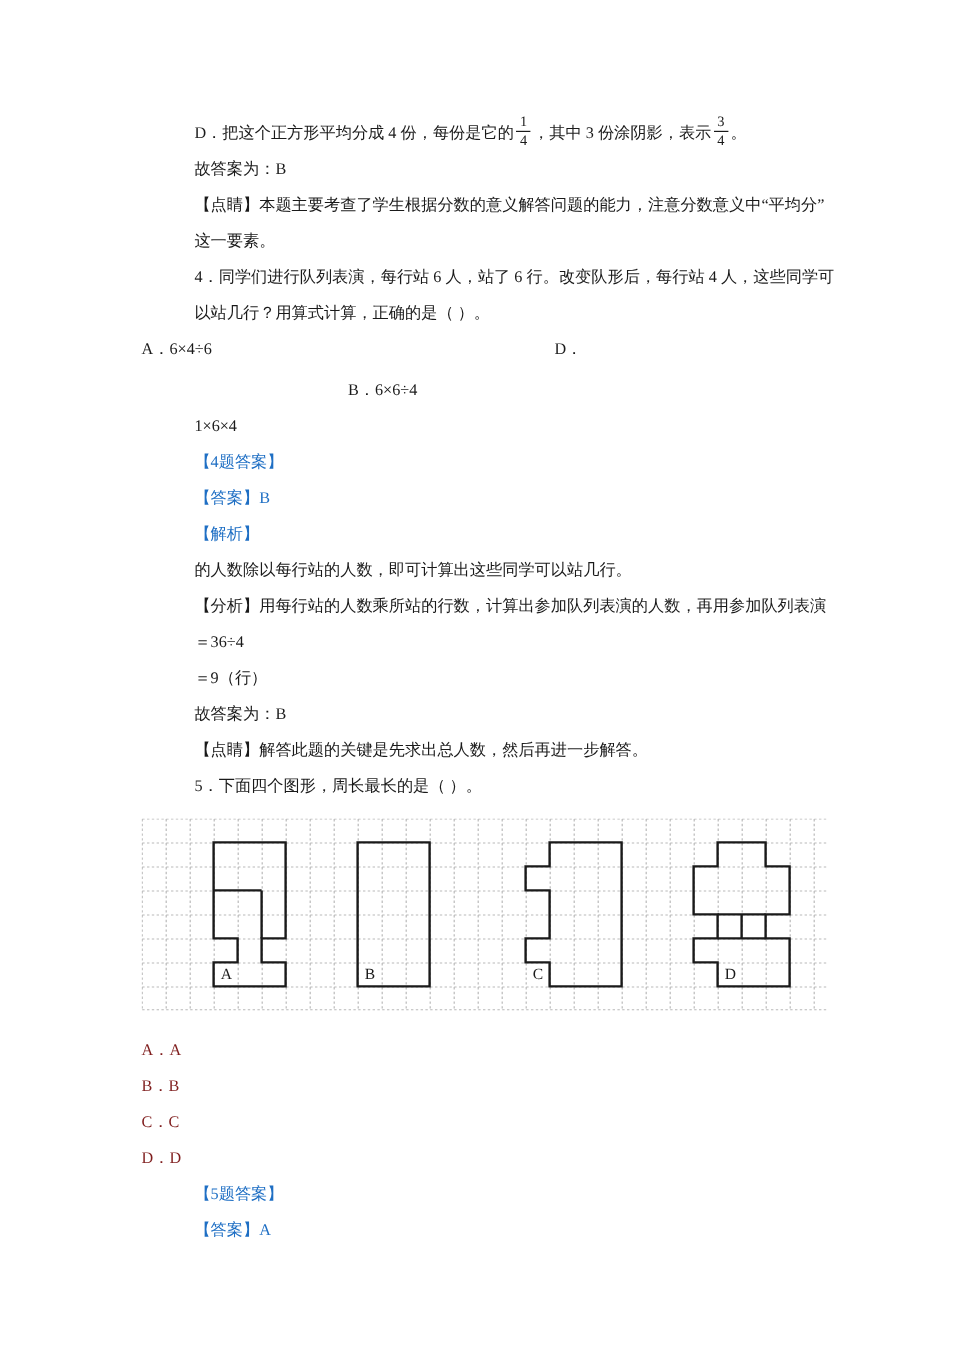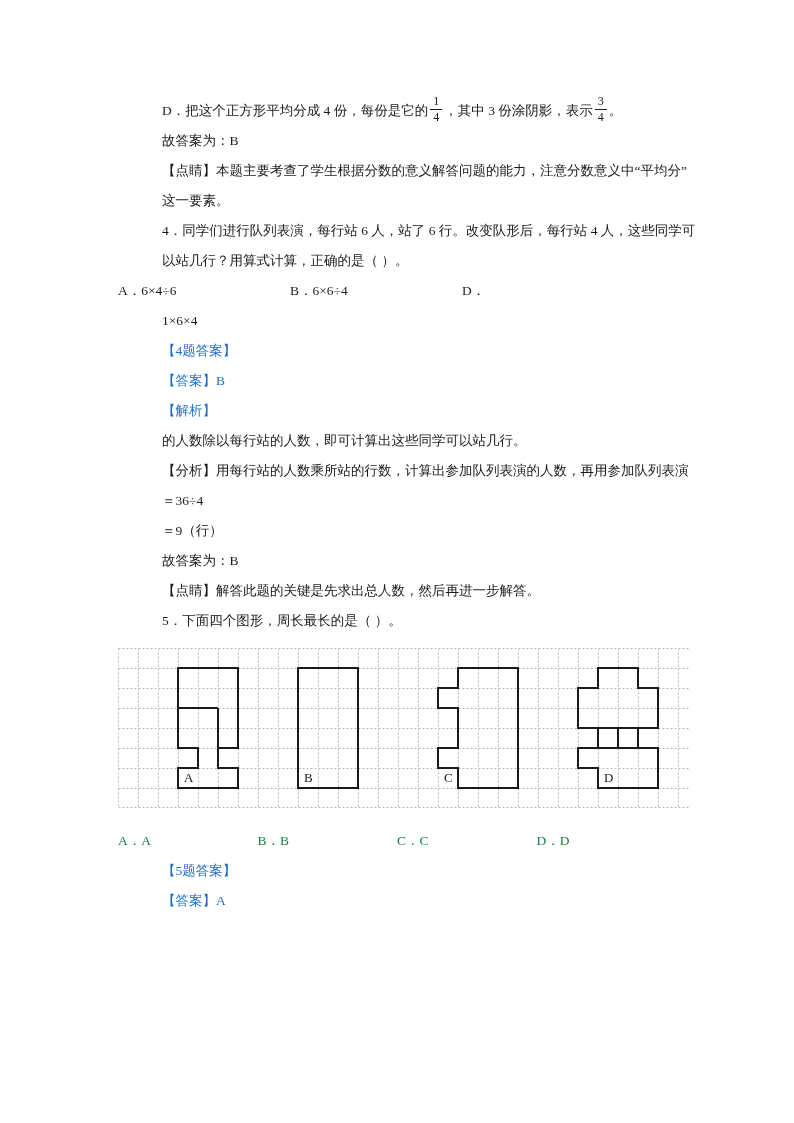--- a/index.html
+++ b/index.html
@@ -51,29 +51,30 @@
     display: block;
     padding: 1px 3px 0 3px;
   }
   .opts {
     display: flex;
     font-size: 13.5px;
     line-height: 30px;
     color: #1a1a1a;
   }
   .opts .o1 { width: 172px; }
-  .opts .o2 { width: 172px; }
+  .opts .o2 { width: 172px; margin-top: 34px; }
   .opts .o3 { width: 172px; }
   .opts .o4 { width: 120px; }
 
   .opts2 {
     display: flex;
     font-size: 13.5px;
     line-height: 30px;
-    color: #15803d;
+    color: #7f1d1d;
+    flex-direction: column;
   }
   .opts2 .c { width: 165px; }
 
   
   .figure-wrap {
     margin-top: 12px;
     margin-bottom: 18px;
   }
   svg.figure {
     display: block;

